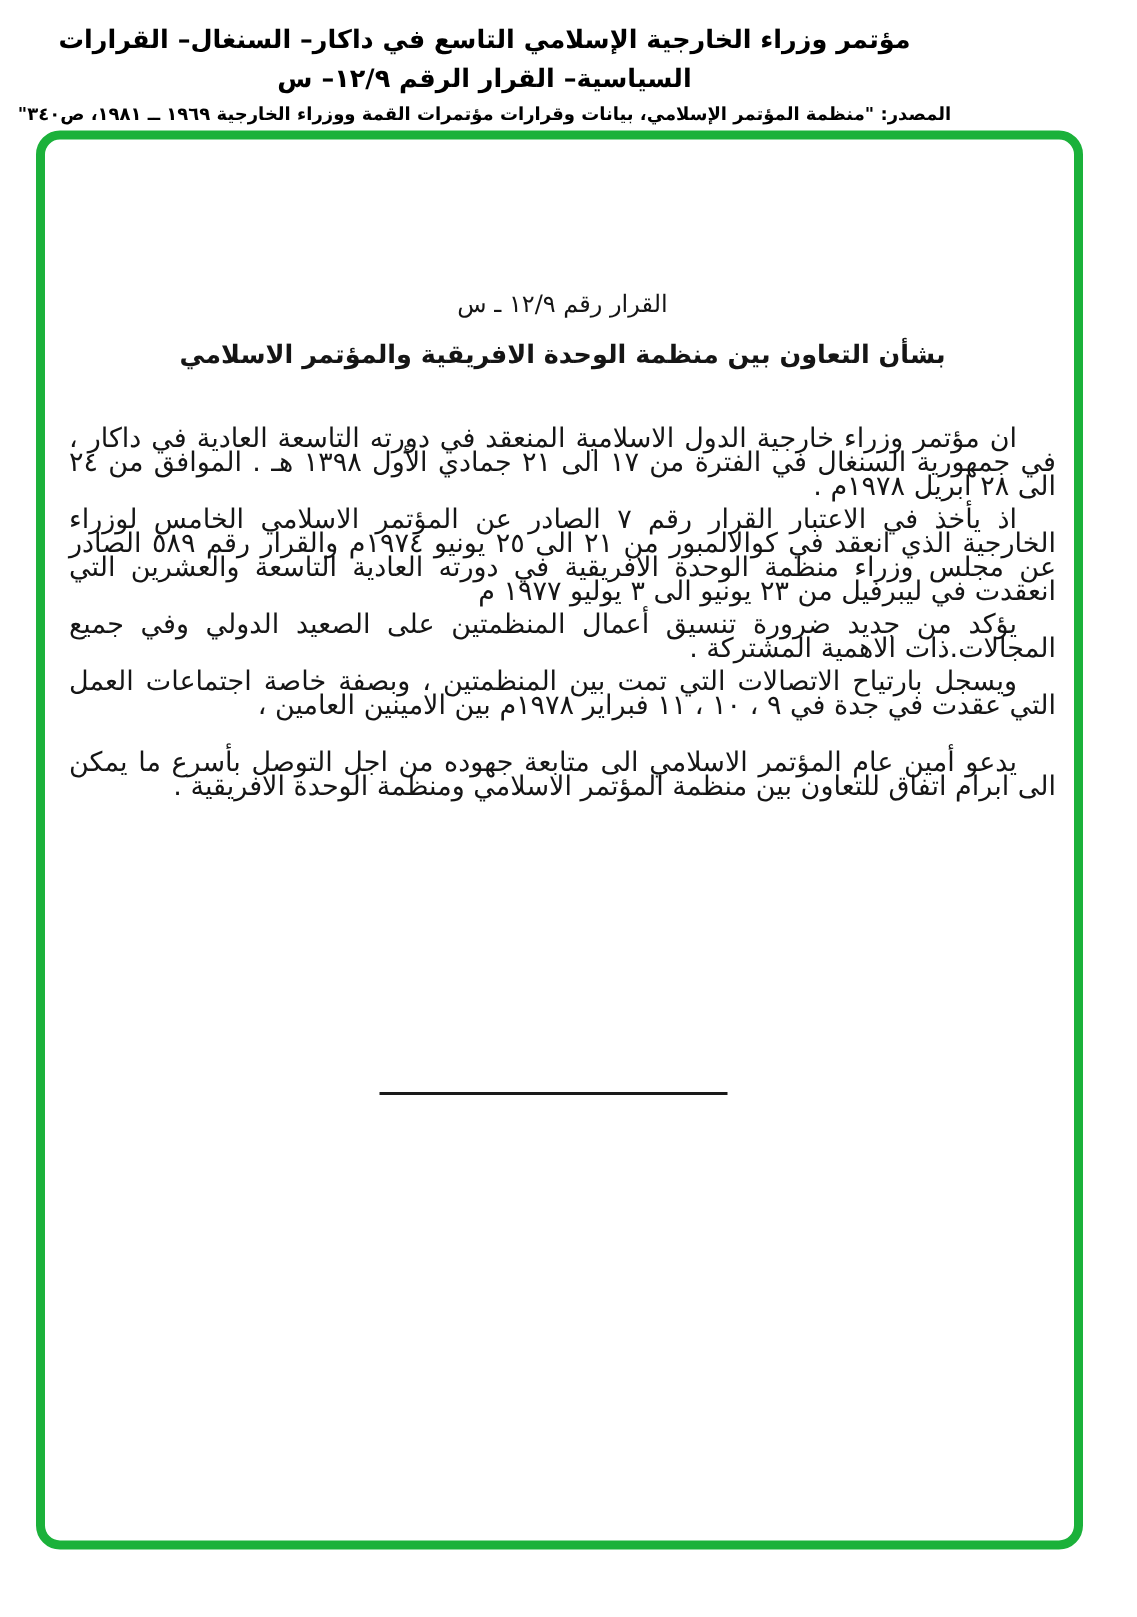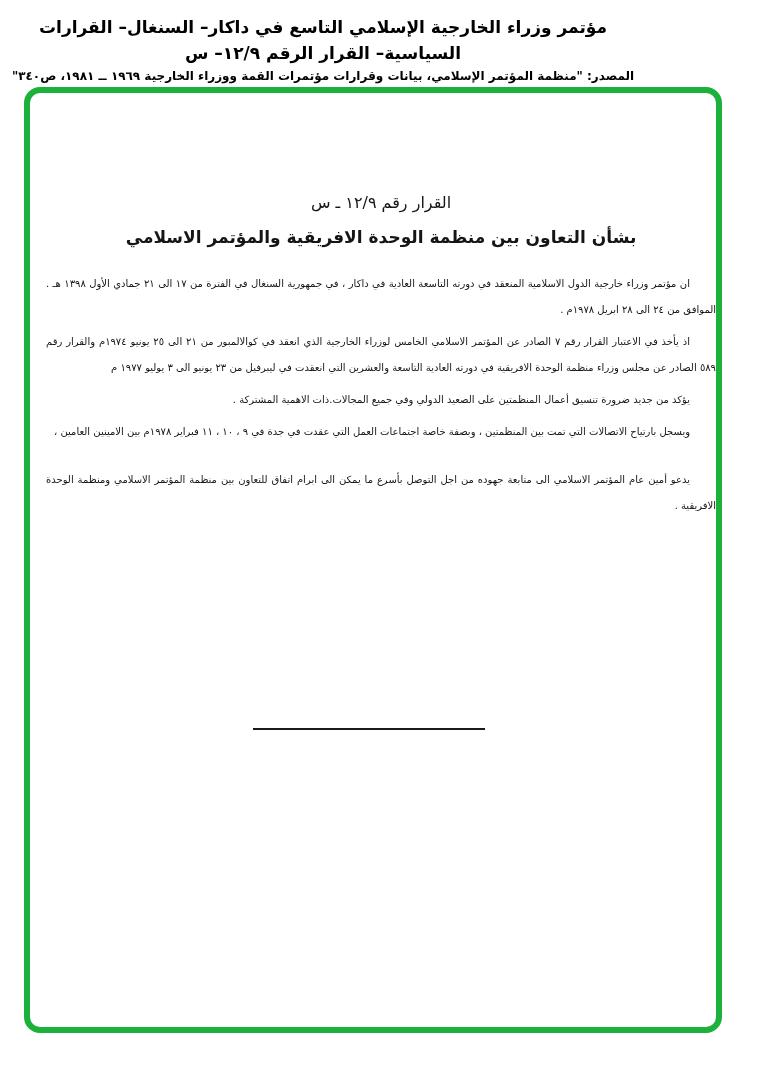--- a/index.html
+++ b/index.html
@@ -12,28 +12,28 @@
   .page-header .h1 { font-size:17px; font-weight:bold; color:#000; letter-spacing:0; line-height:26px; }
   .page-header .h2 { font-size:12px; font-weight:bold; color:#000; margin-top:3px; }
 
   .doc-frame {
     position:absolute; left:24px; top:87px; width:698px; height:946px;
     border:6px solid #1bb13a; border-radius:16px; background:#fff;
   }
 
   .doc-body {
     position:absolute; top:0; left:0; width:100%; height:100%;
-    padding:100px 0 0 16px; direction:rtl;
+    padding:100px 12px 0 16px; direction:rtl;
   }
 
   .res-line { text-align:center; font-size:16px; margin-bottom:15px; }
-  .doc-title { text-align:center; font-size:17px; font-weight:bold; margin-bottom:24px; }
+  .doc-title { text-align:center; font-size:17px; font-weight:bold; margin-bottom:38px; }
 
   .para {
-    font-size:10px; line-height:26px; text-align:justify;
+    font-size:18px; line-height:16px; text-align:justify;
     text-indent:26px; margin-bottom:6px;
   }
   .para .lead { font-weight:normal; }
   .para.last { margin-top:22px; }
 
   .divider {
     position:absolute; left:223px; top:635px; width:232px; height:2px;
     background:#1a1a1a;
   }
 </style>

